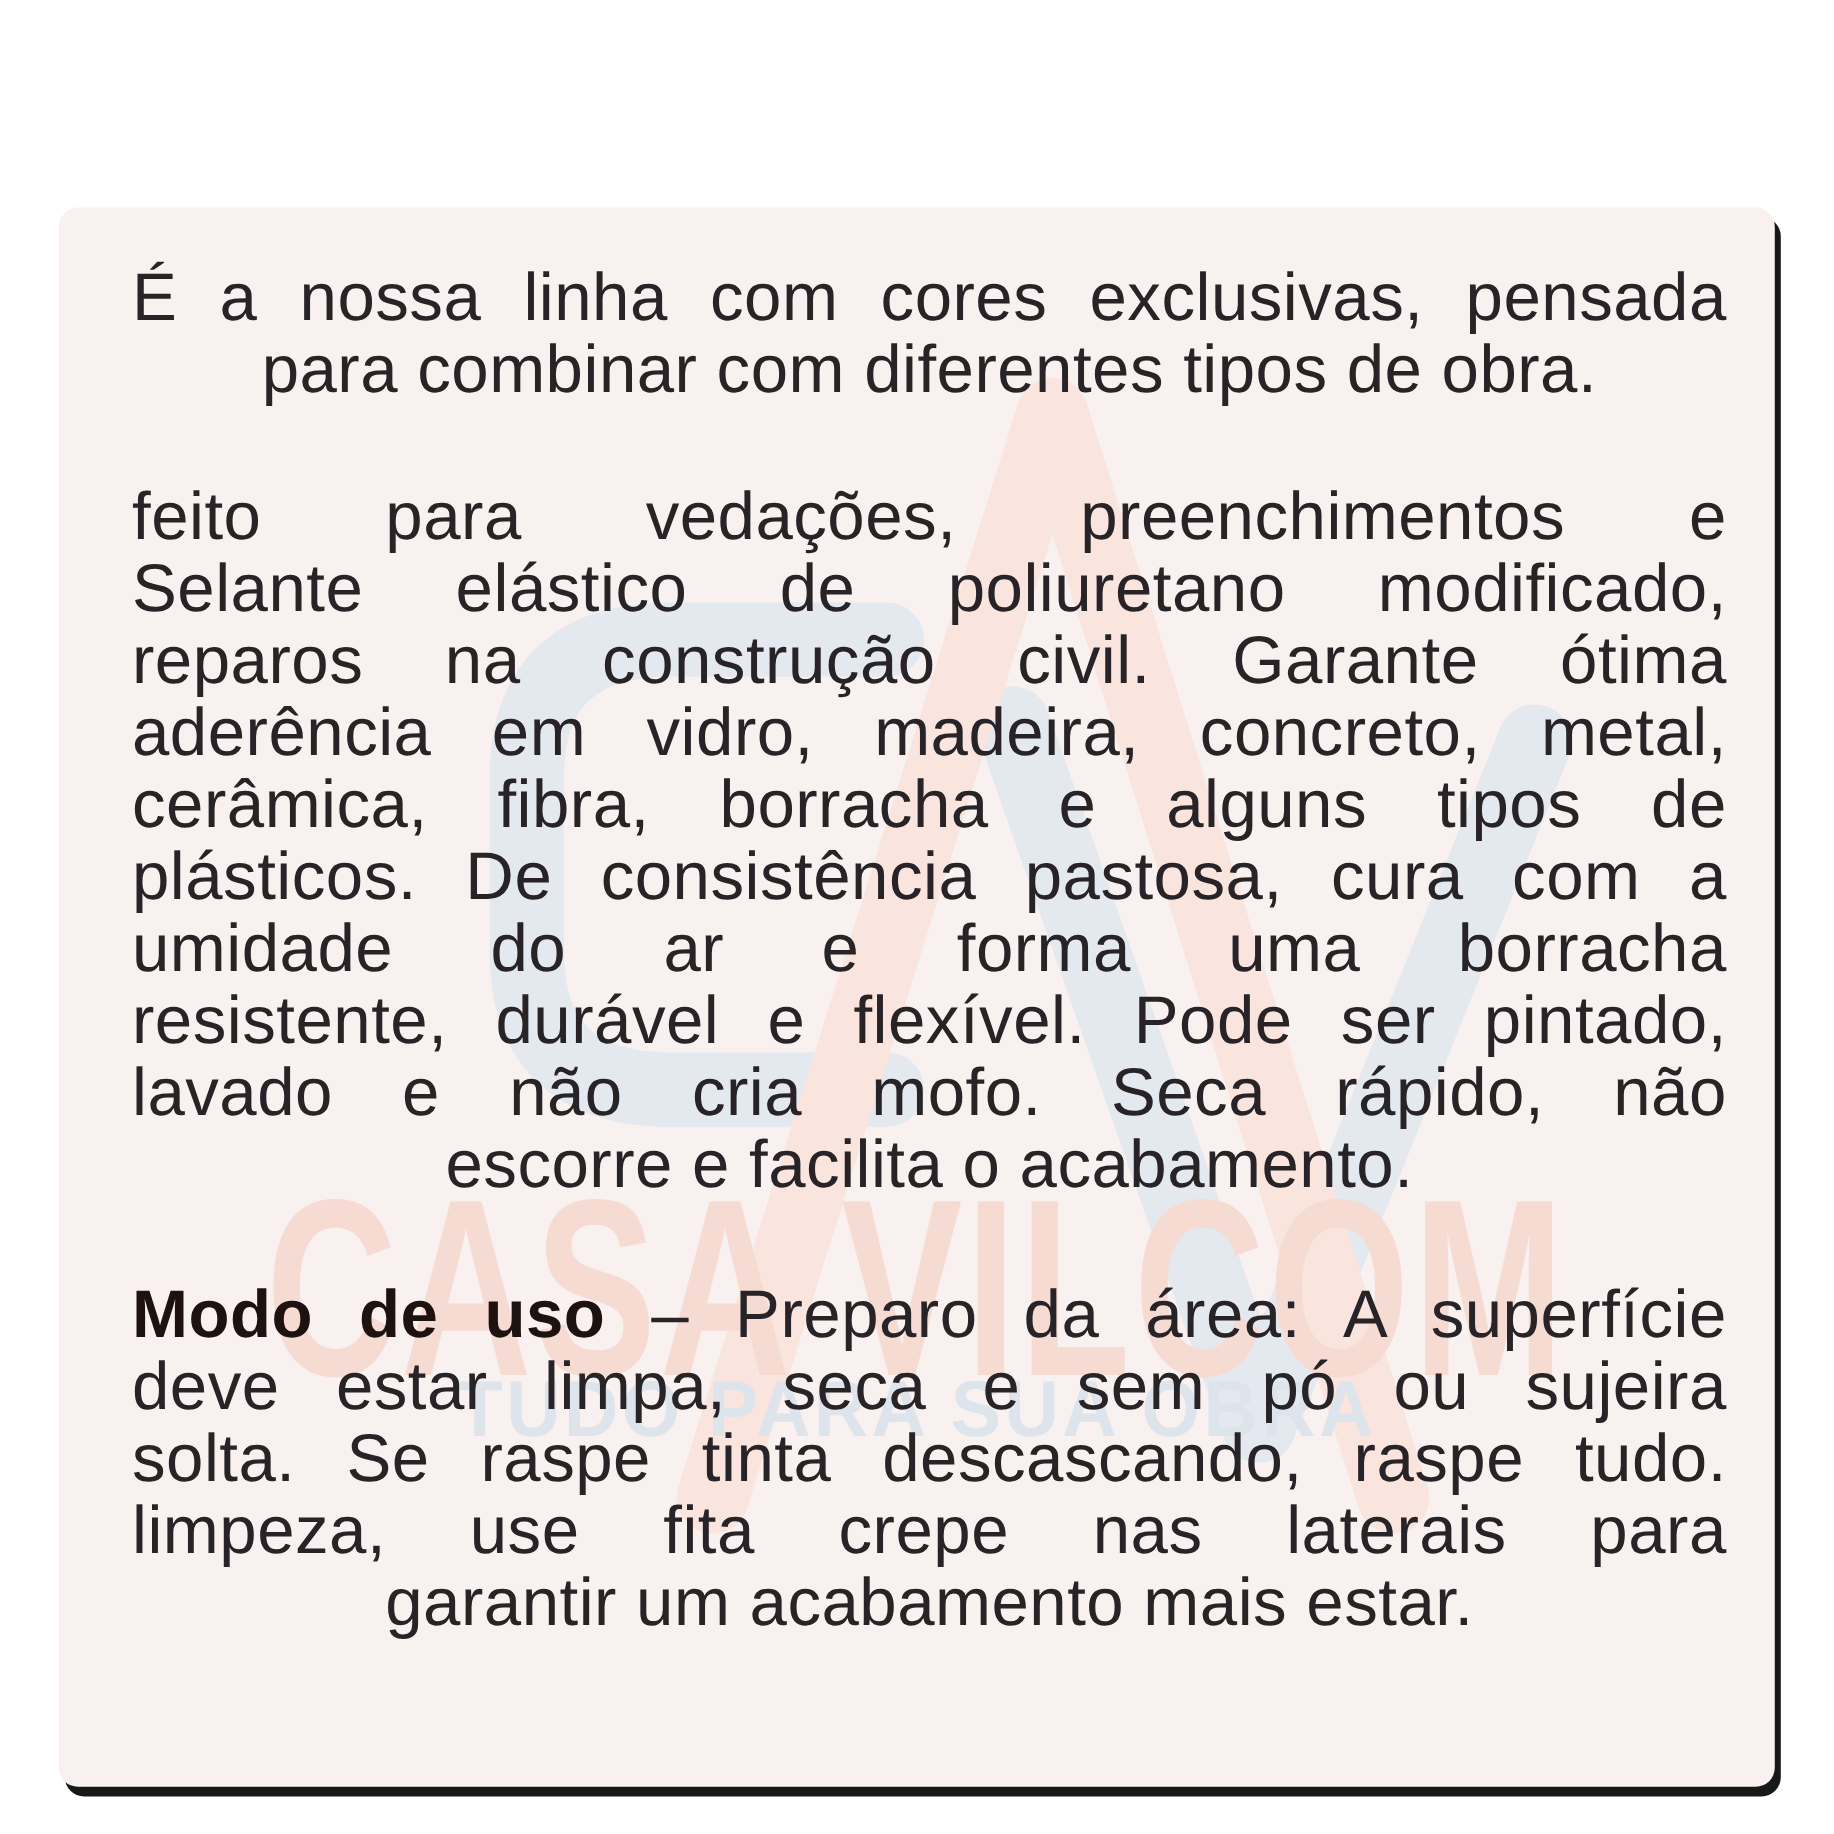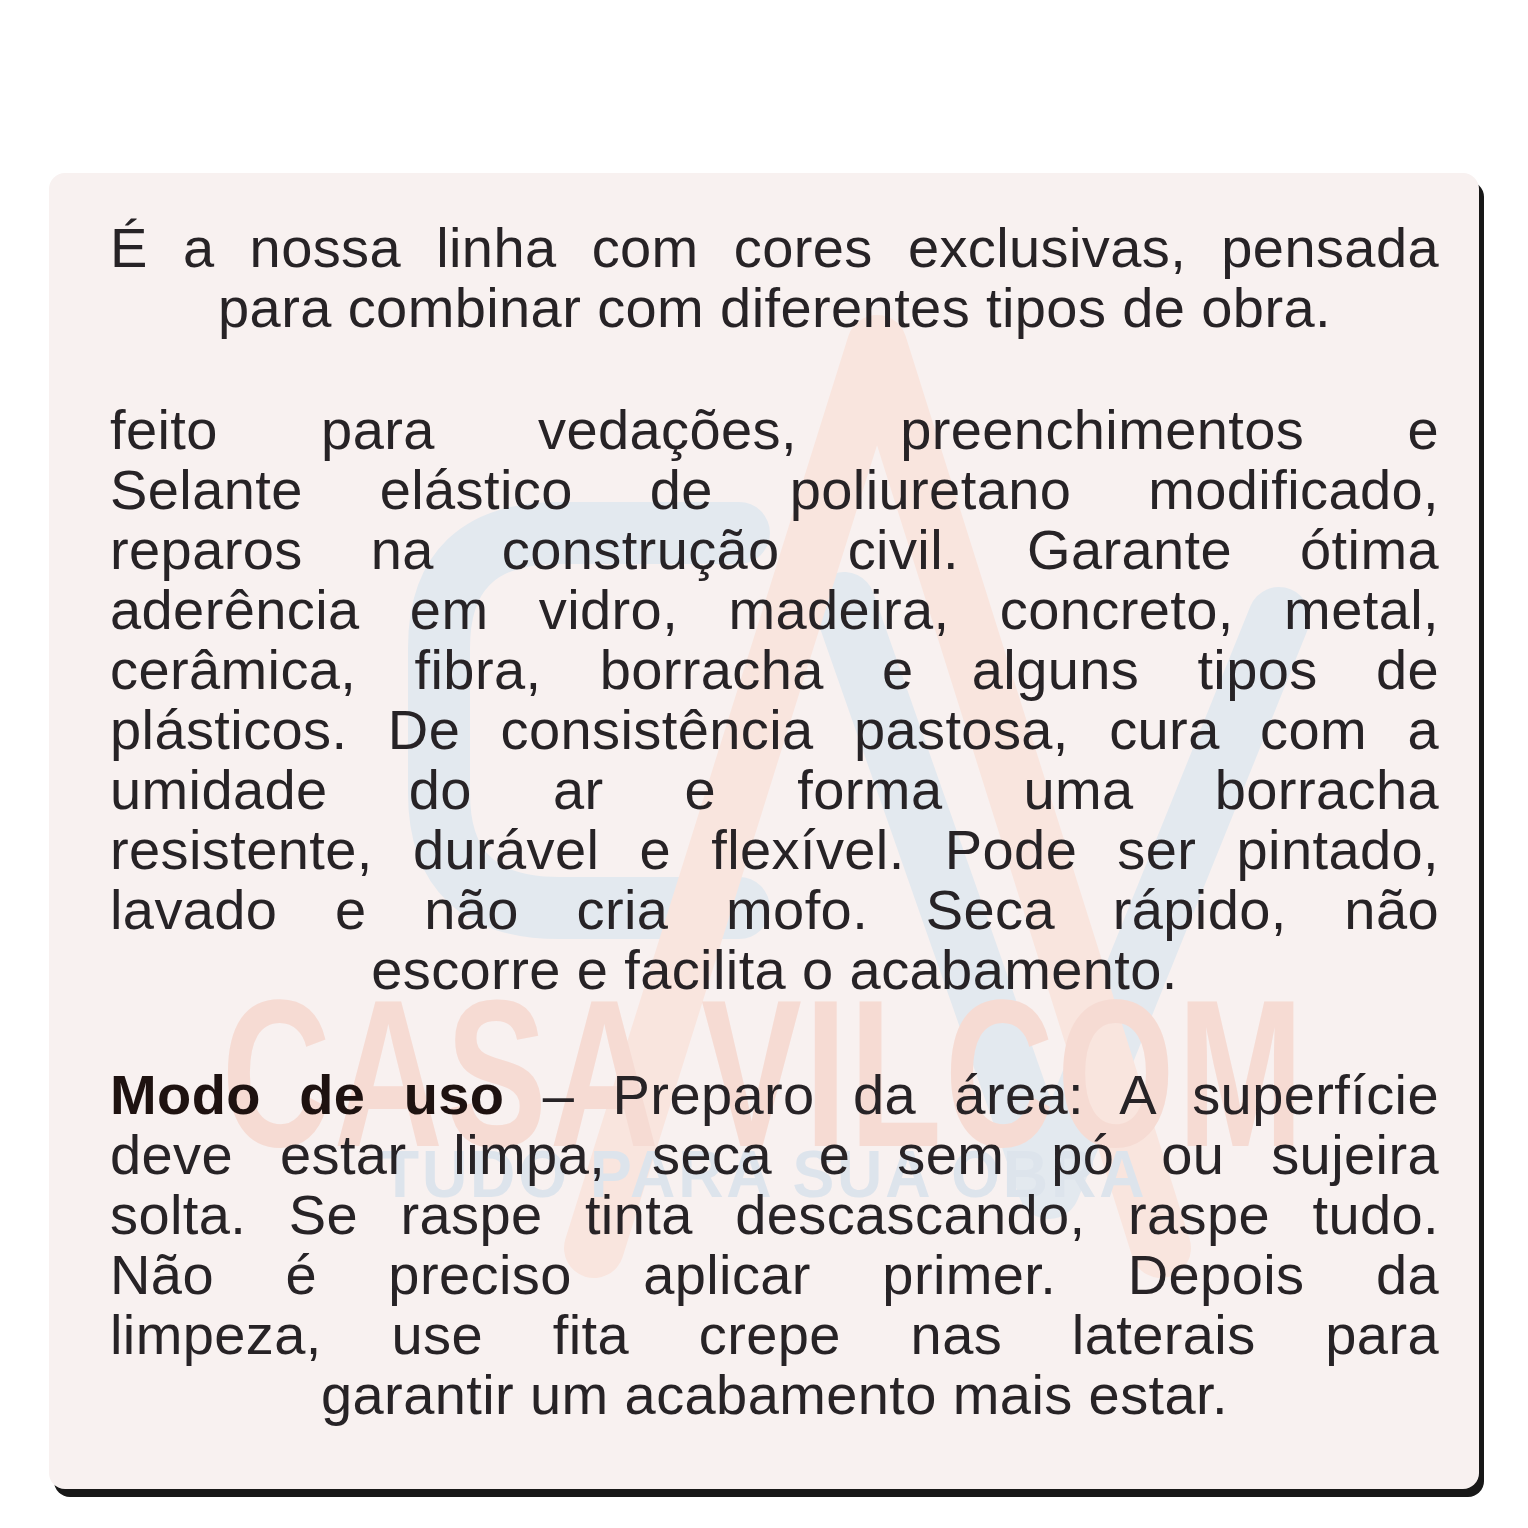--- a/index.html
+++ b/index.html
@@ -117,20 +117,19 @@
           <div class="line j">plásticos. De consistência pastosa, cura com a</div>
           <div class="line j">umidade do ar e forma uma borracha</div>
           <div class="line j">resistente, durável e flexível. Pode ser pintado,</div>
           <div class="line j">lavado e não cria mofo. Seca rápido, não</div>
           <div class="line">escorre e facilita o acabamento.</div>
         </div>
         <div class="para">
           <div class="line j"><span class="lead-bold">Modo de uso</span> – Preparo da área: A superfície</div>
           <div class="line j">deve estar limpa, seca e sem pó ou sujeira</div>
           <div class="line j">solta. Se raspe tinta descascando, raspe tudo.</div>
-          <div class="line j">Não é preciso aplicar primer. Depois da</div>
           <div class="line j">limpeza, use fita crepe nas laterais para</div>
           <div class="line">garantir um acabamento mais estar.</div>
         </div>
       </div>
 
   </div>
 </div>
 
 </body></html>

